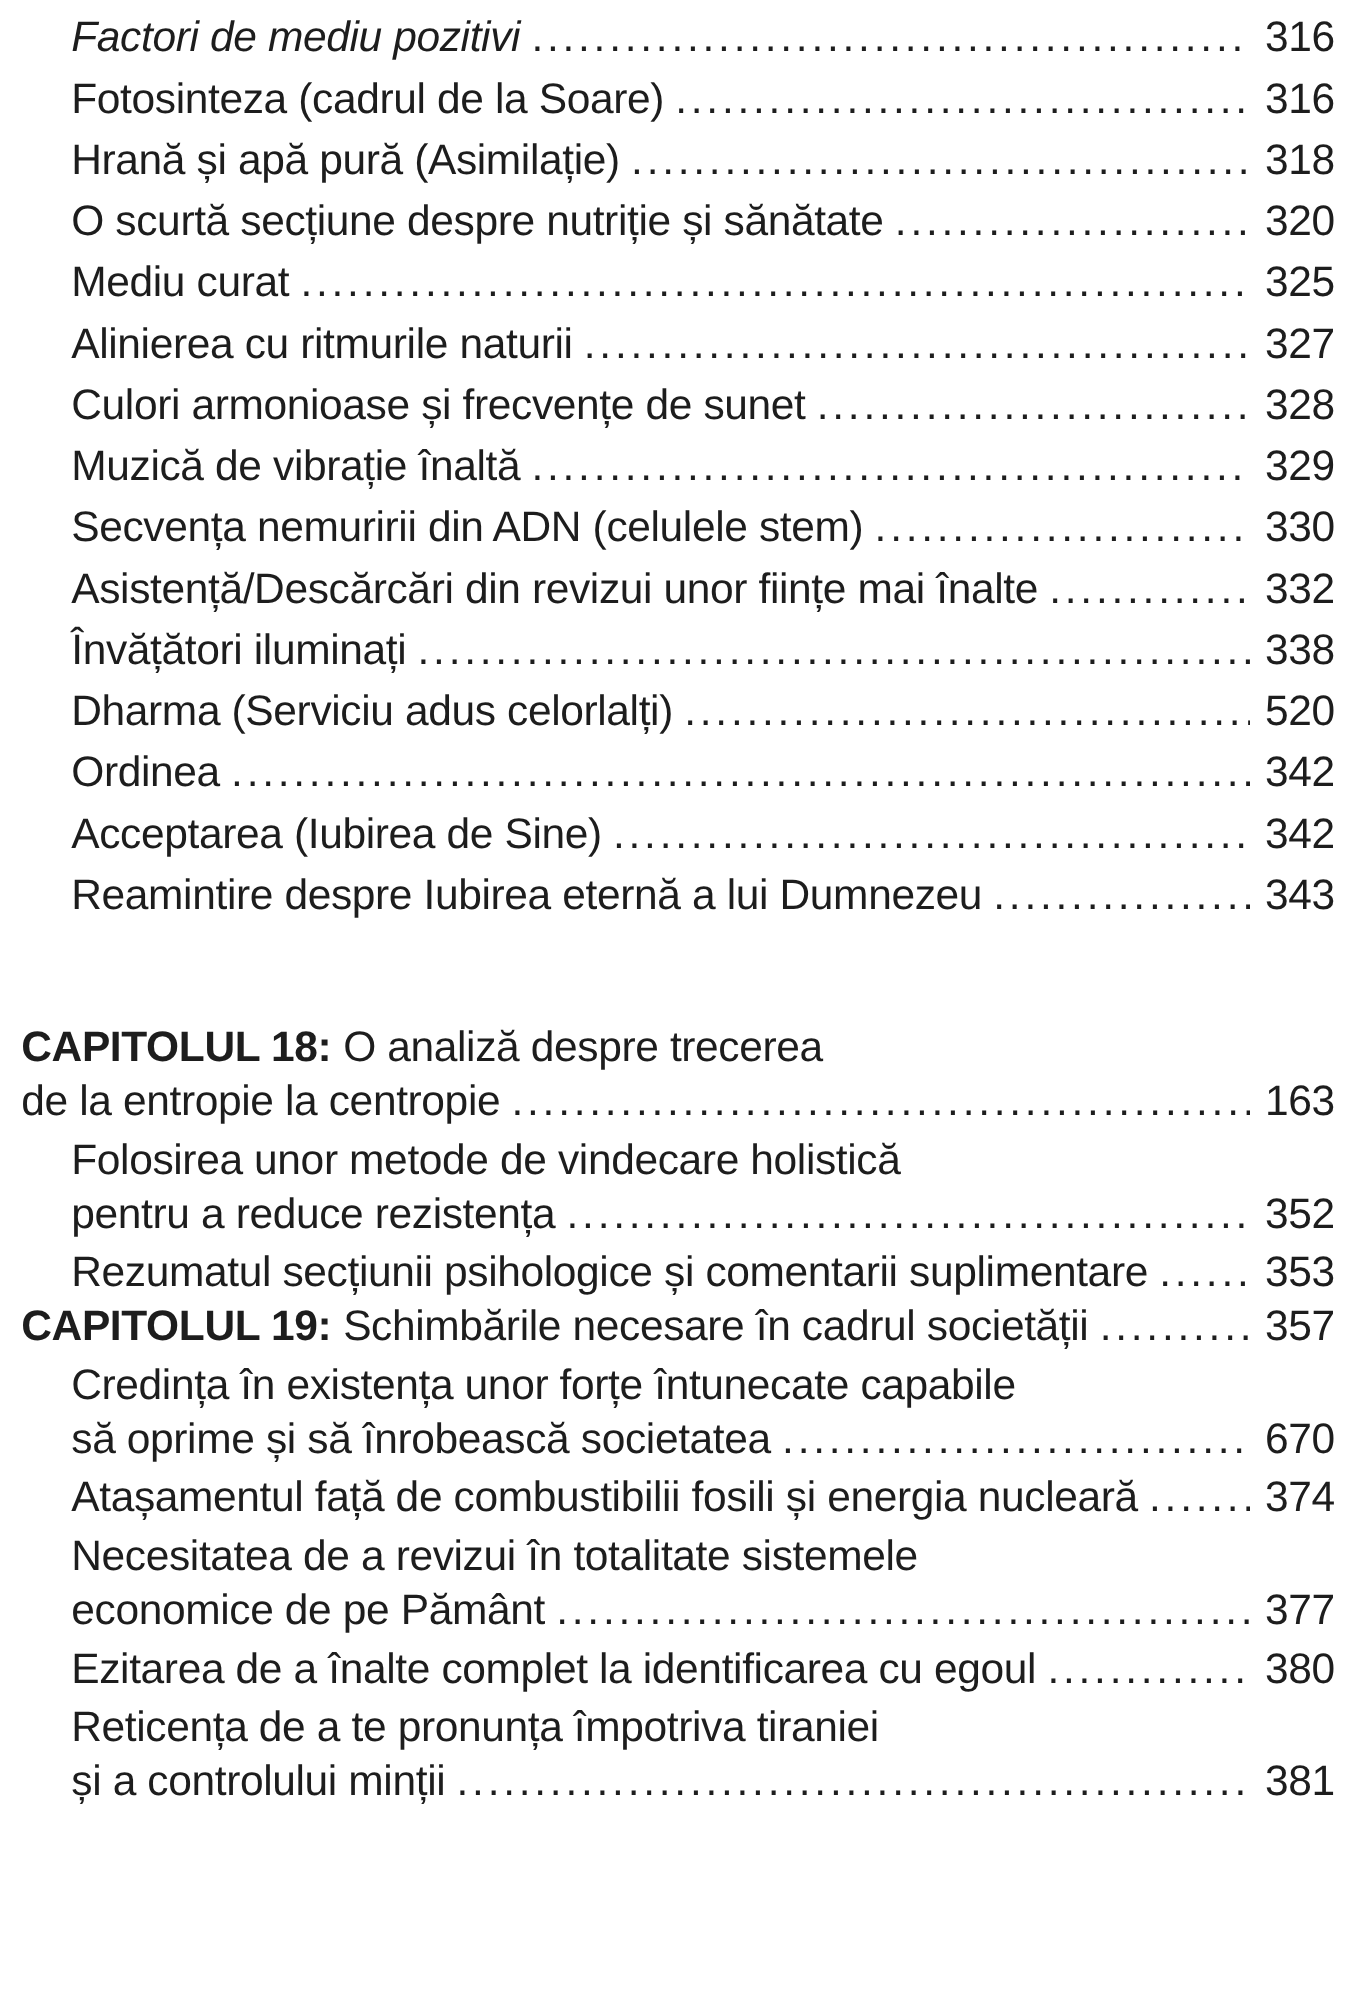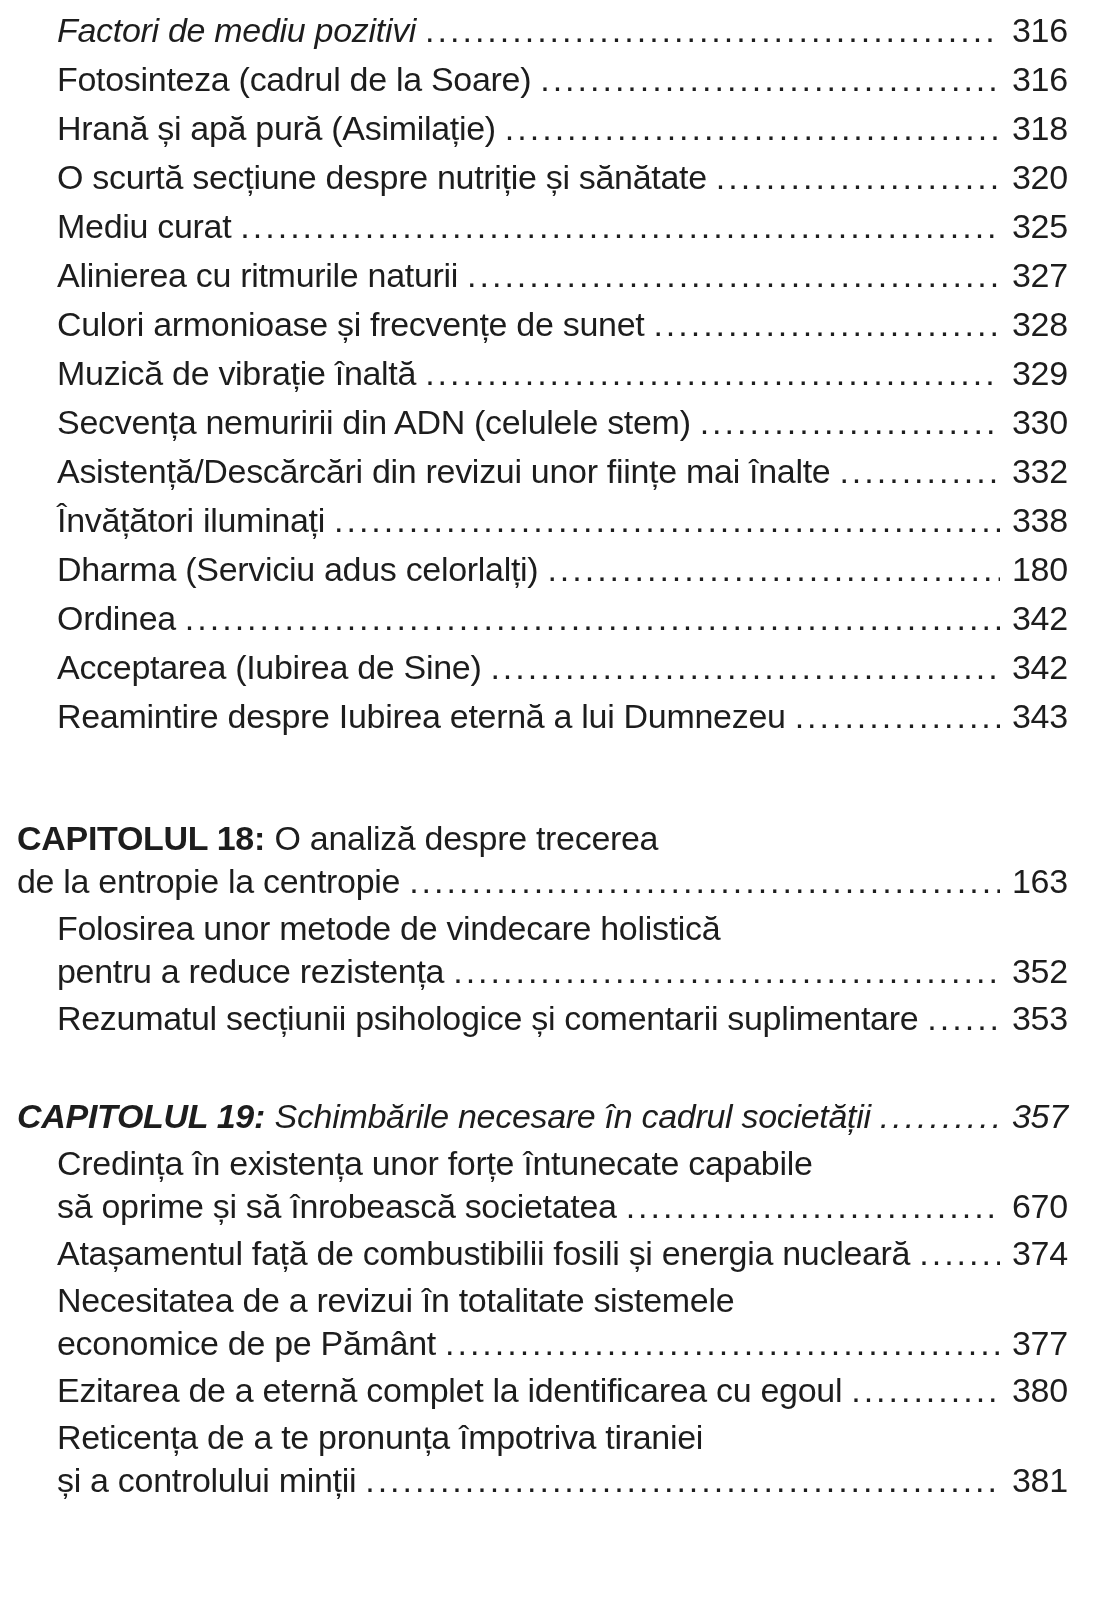--- a/index.html
+++ b/index.html
@@ -34,22 +34,20 @@
   .row.tight {
     line-height: 43px;
   }
   .row.estart {
     margin-top: 4px;
   }
   .row.gap18 {
     margin-top: 76px;
   }
   .row.gap19 {
-    margin-top: 55px;
-    font-style: italic;
   }
   .prefix {
     font-weight: 700;
     margin-right: 0.28em;
     flex: 0 0 auto;
   }
   .text {
     flex: 0 0 auto;
   }
   .row.italic .text {
@@ -140,21 +138,21 @@
       <div class="row entry">
 
     <span class="text">Învățători iluminați</span>
     <span class="dots"></span>
     <span class="page-num">338</span>
   </div>
       <div class="row entry">
 
     <span class="text">Dharma (Serviciu adus celorlalți)</span>
     <span class="dots"></span>
-    <span class="page-num">180</span>
+    <span class="page-num">520</span>
   </div>
       <div class="row entry">
 
     <span class="text">Ordinea</span>
     <span class="dots"></span>
     <span class="page-num">342</span>
   </div>
       <div class="row entry">
 
     <span class="text">Acceptarea (Iubirea de Sine)</span>
@@ -224,21 +222,21 @@
 
   </div>
       <div class="row sub tight">
 
     <span class="text">economice de pe Pământ</span>
     <span class="dots"></span>
     <span class="page-num">377</span>
   </div>
       <div class="row sub tight estart">
 
-    <span class="text">Ezitarea de a eternă complet la identificarea cu egoul</span>
+    <span class="text">Ezitarea de a înalte complet la identificarea cu egoul</span>
     <span class="dots"></span>
     <span class="page-num">380</span>
   </div>
       <div class="row sub tight estart">
 
     <span class="text">Reticența de a te pronunța împotriva tiraniei</span>
 
   </div>
       <div class="row sub tight">
 

